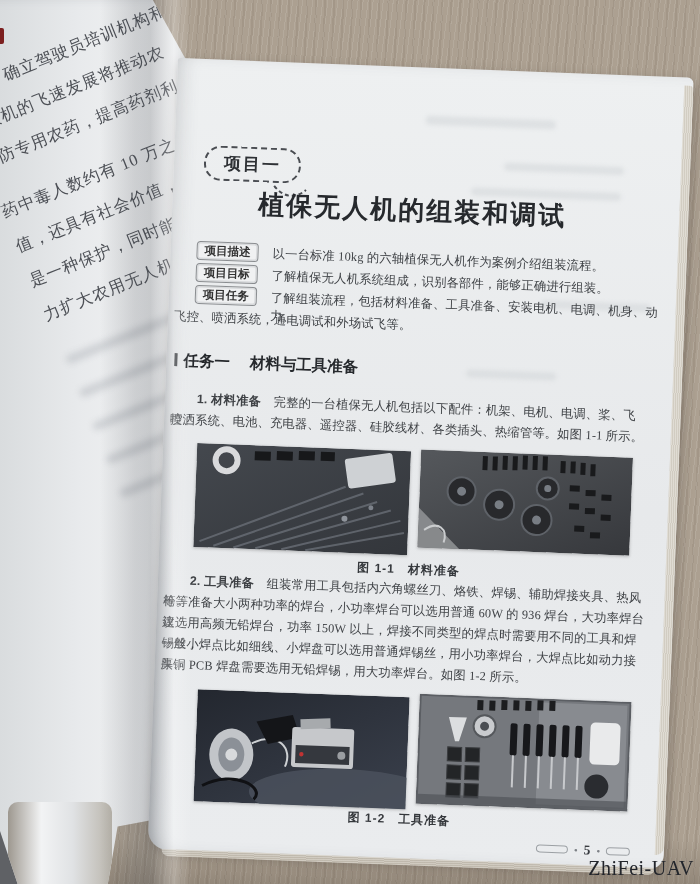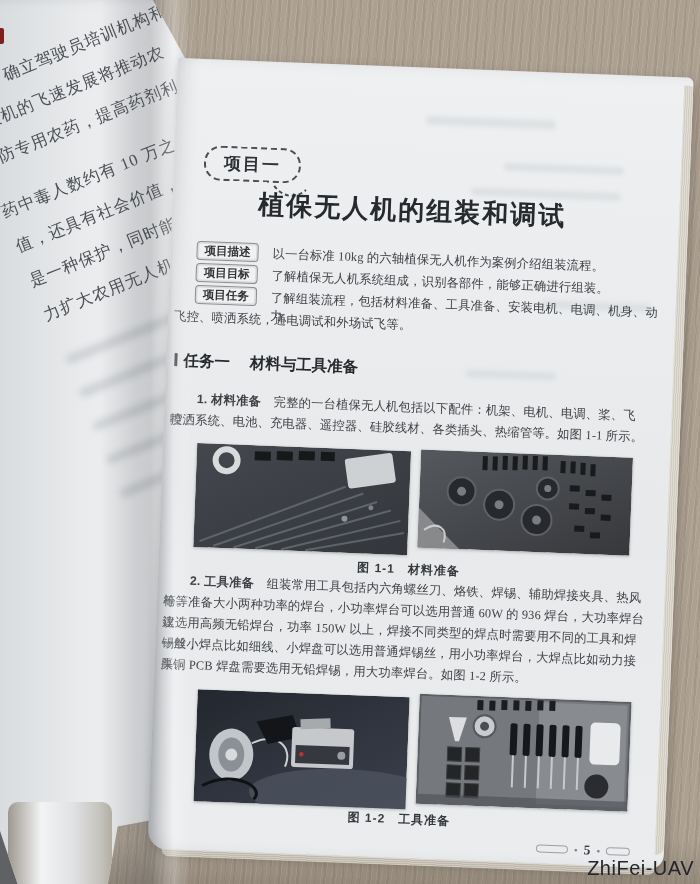--- a/index.html
+++ b/index.html
@@ -77,21 +77,21 @@
   .caption{position:absolute;left:0;width:500px;text-align:center;
     font-family:"Liberation Sans","DejaVu Sans",sans-serif;font-size:12px;font-weight:bold;color:#35383c;letter-spacing:1px;}
   
   .pagenum{position:absolute;left:388px;top:768px;display:flex;align-items:center;gap:6px;color:#8f9398;}
   .pn-line-l{width:30px;height:6px;border:1px solid #9ca0a4;border-radius:4px;}
   .pn-line-r{width:22px;height:6px;border:1px solid #9ca0a4;border-radius:4px;}
   .pn-dot{font-size:11px;color:#7e8287;}
   .pn-num{font-size:13.5px;font-weight:bold;color:#3a3d42;}
   
   .watermark{position:absolute;right:6px;bottom:4px;z-index:6;
-    font-family:Liberation Sans, sans-serif;font-size:20px;color:#22252b;letter-spacing:.5px;}
+    font-family:Liberation Serif, serif;font-size:20px;color:#22252b;letter-spacing:.5px;}
 </style>
 </head>
 <body>
 
 <div class="scene">
 
   <div class="desk-bottom"></div>
   <div class="corner-shadow"></div>
 
   <div class="left-page">

